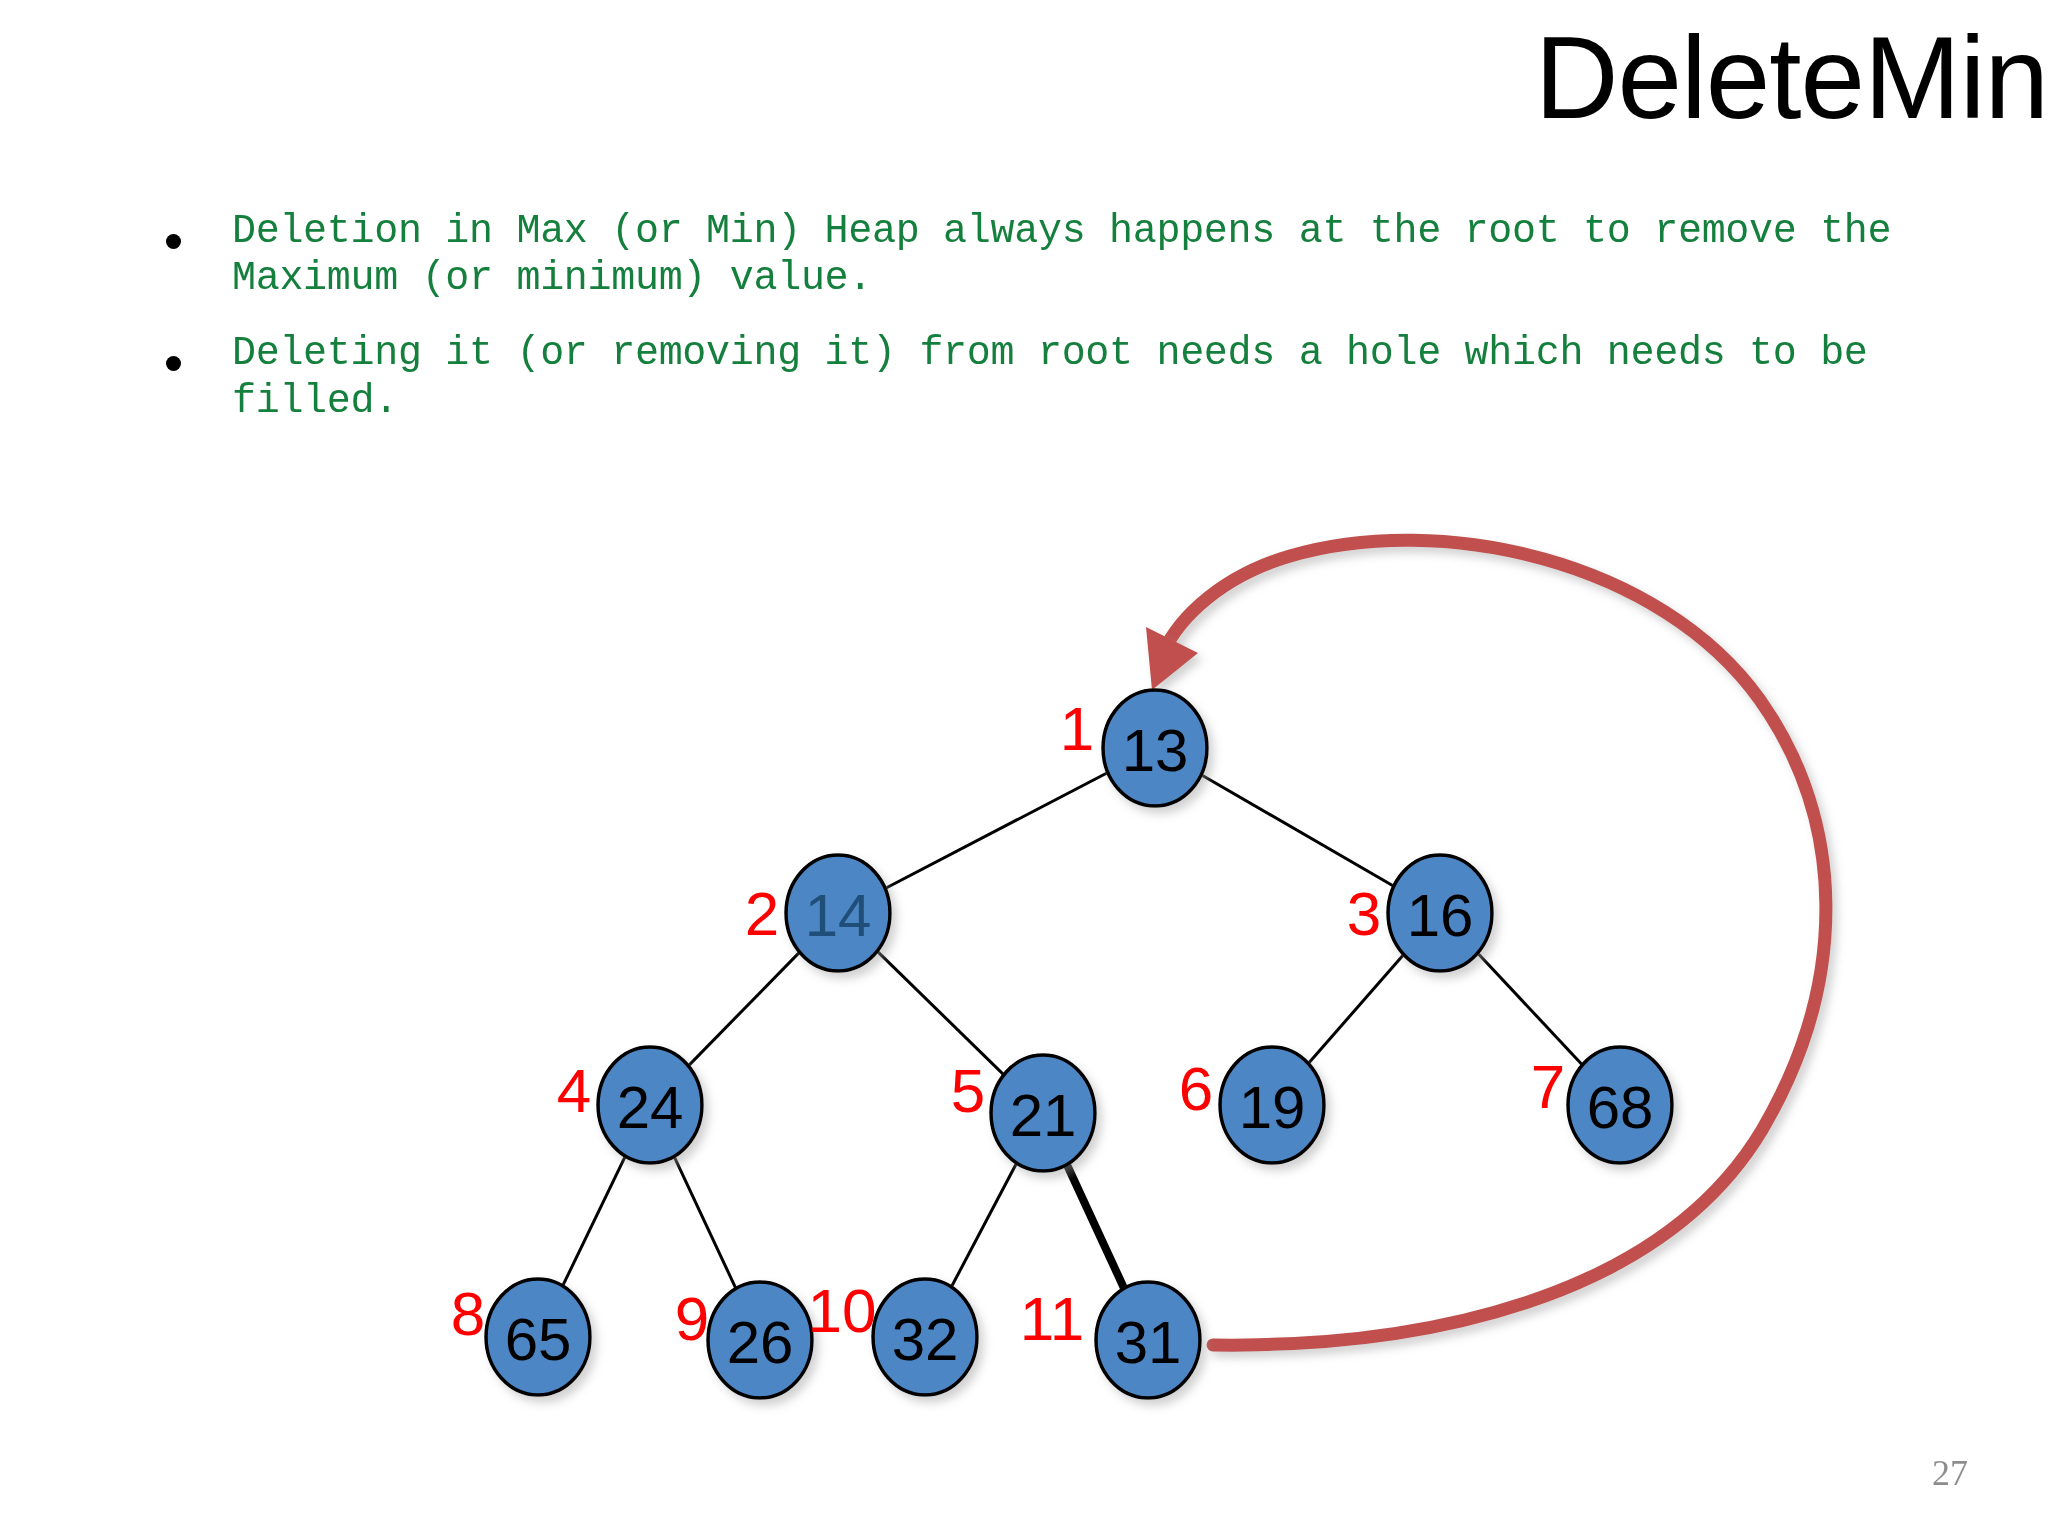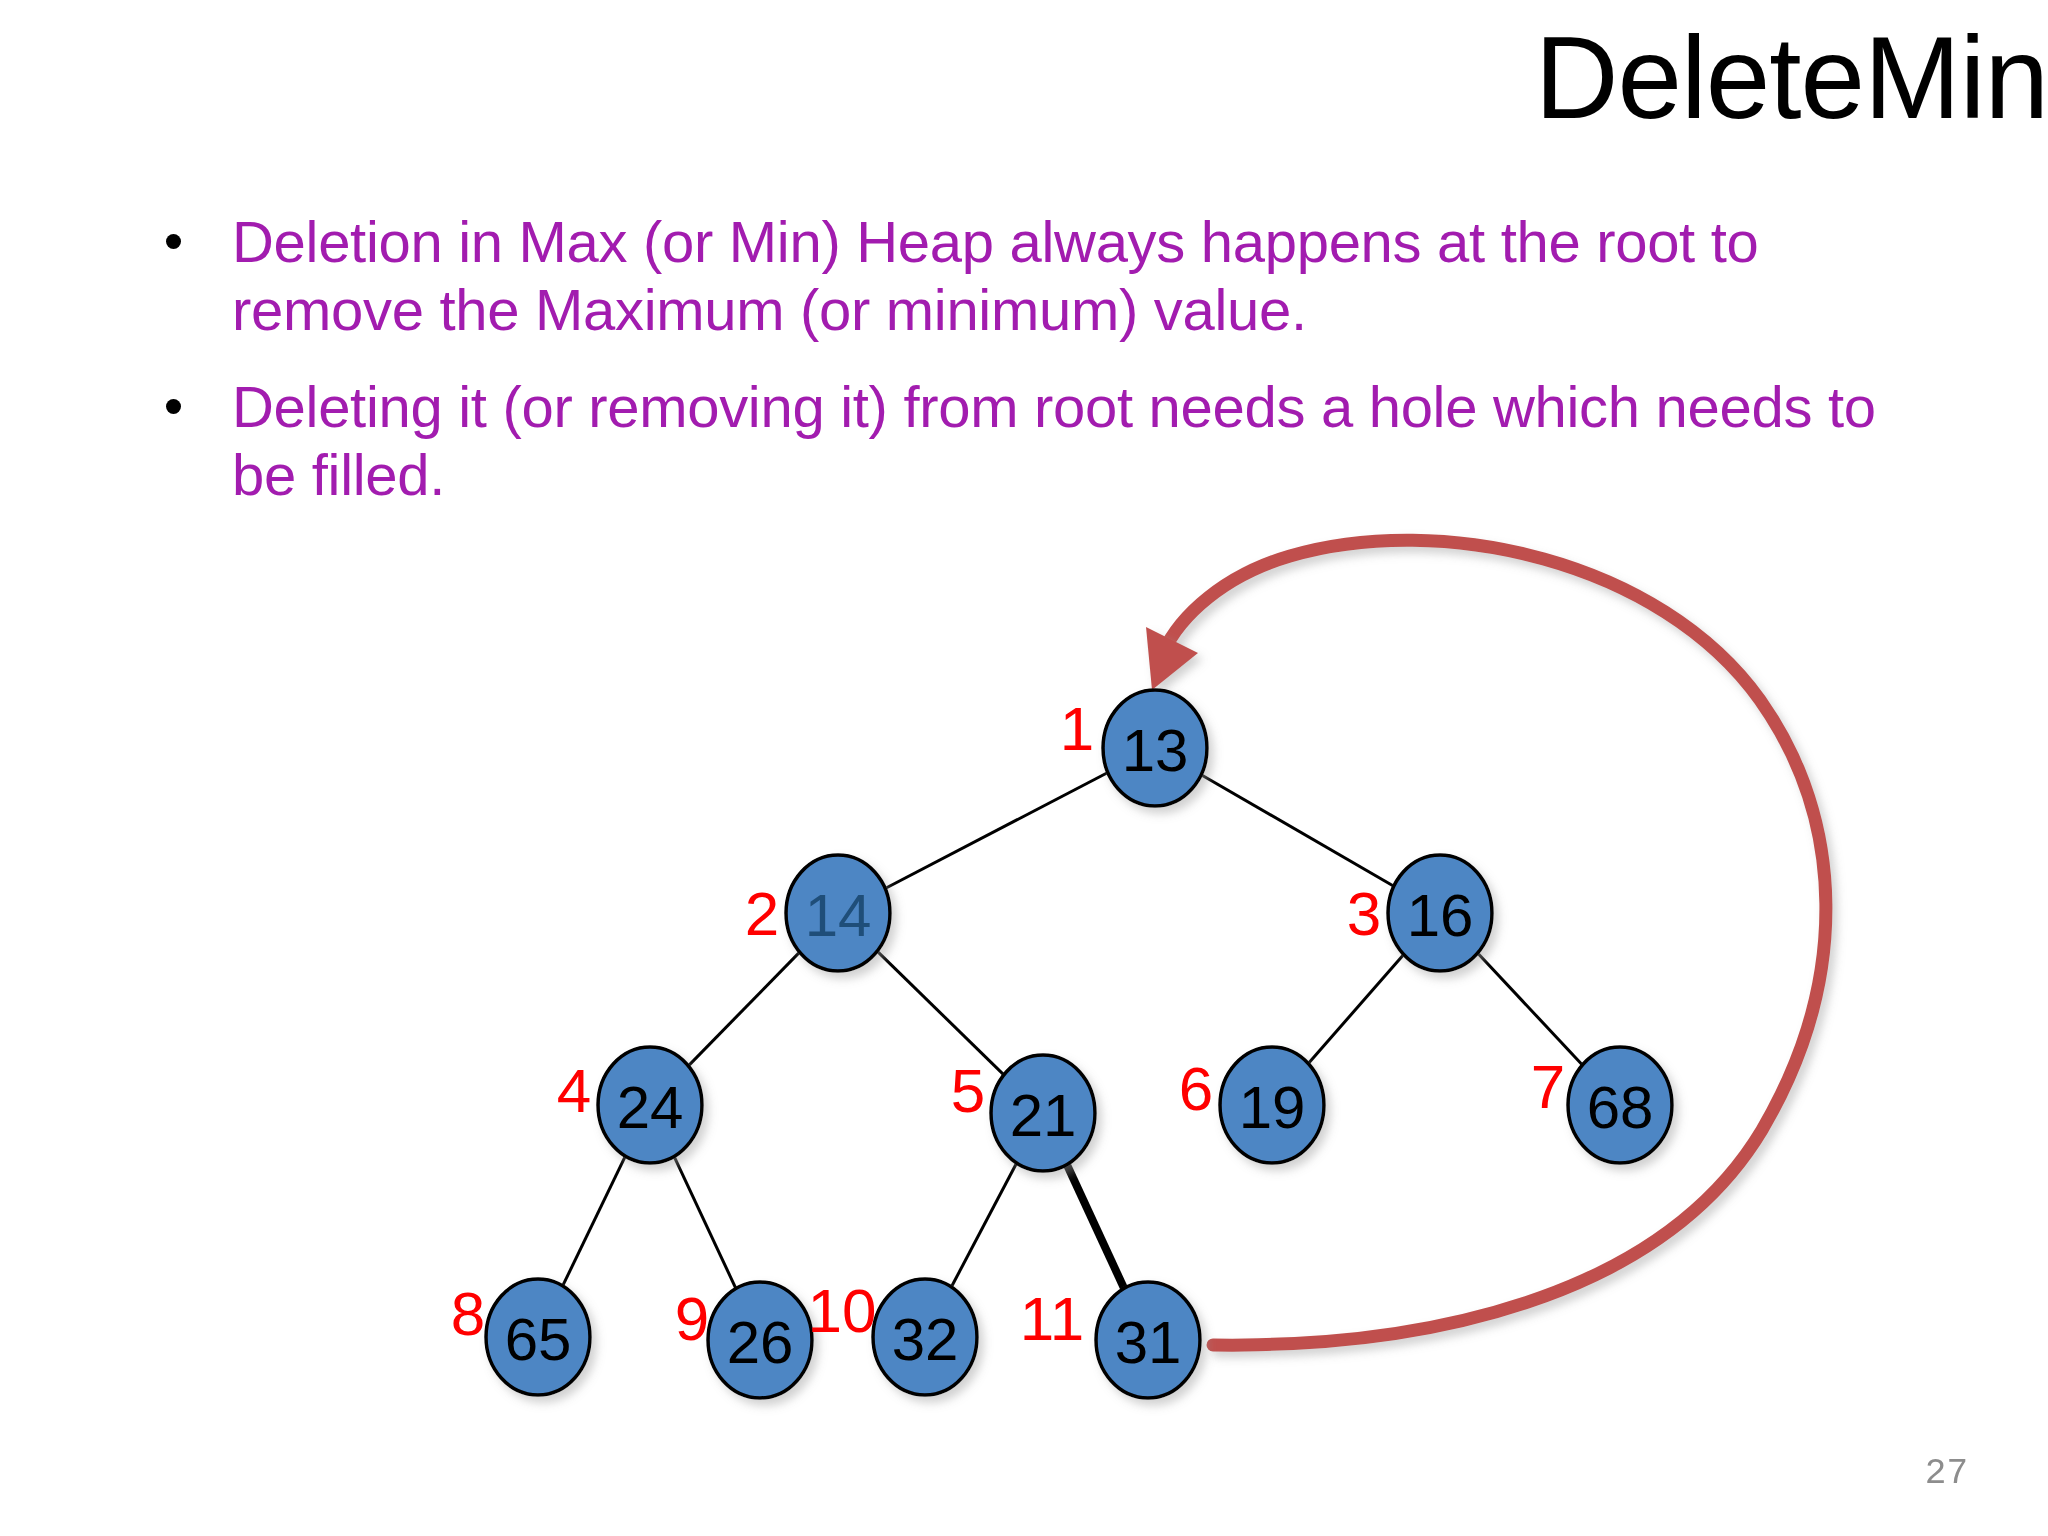--- a/index.html
+++ b/index.html
@@ -42,24 +42,24 @@
   #bullet-list {
     position: absolute;
     top: 208px;
     left: 150px;
     width: 1760px;
   }
   .bullet-item {
     position: relative;
     padding-left: 82px;
     margin-bottom: 28px;
-    font-family: Liberation Sans, sans-serif;
-    font-size: 58px;
+    font-family: Liberation Mono, monospace;
+    font-size: 40px;
     line-height: 1.18;
-    color: #a21caf;
+    color: #15803d;
     font-stretch: condensed;
     letter-spacing: -0.3px;
   }
   .bullet-item .bullet-dot {
     position: absolute;
     left: 16px;
     top: 26px;
     width: 15px;
     height: 15px;
     border-radius: 50%;
@@ -123,21 +123,21 @@
   }
   .swap-arrow-head {
     fill: #c0504d;
   }
 
   
   #page-number {
     position: absolute;
     right: 80px;
     bottom: 42px;
-    font-family: Liberation Mono, monospace;
+    font-family: Liberation Serif, serif;
     font-size: 36px;
     color: #8d8d8d;
     margin-top: 20px;
   }
 </style>
 </head>
 <body>
 
 <div id="slide">
 

